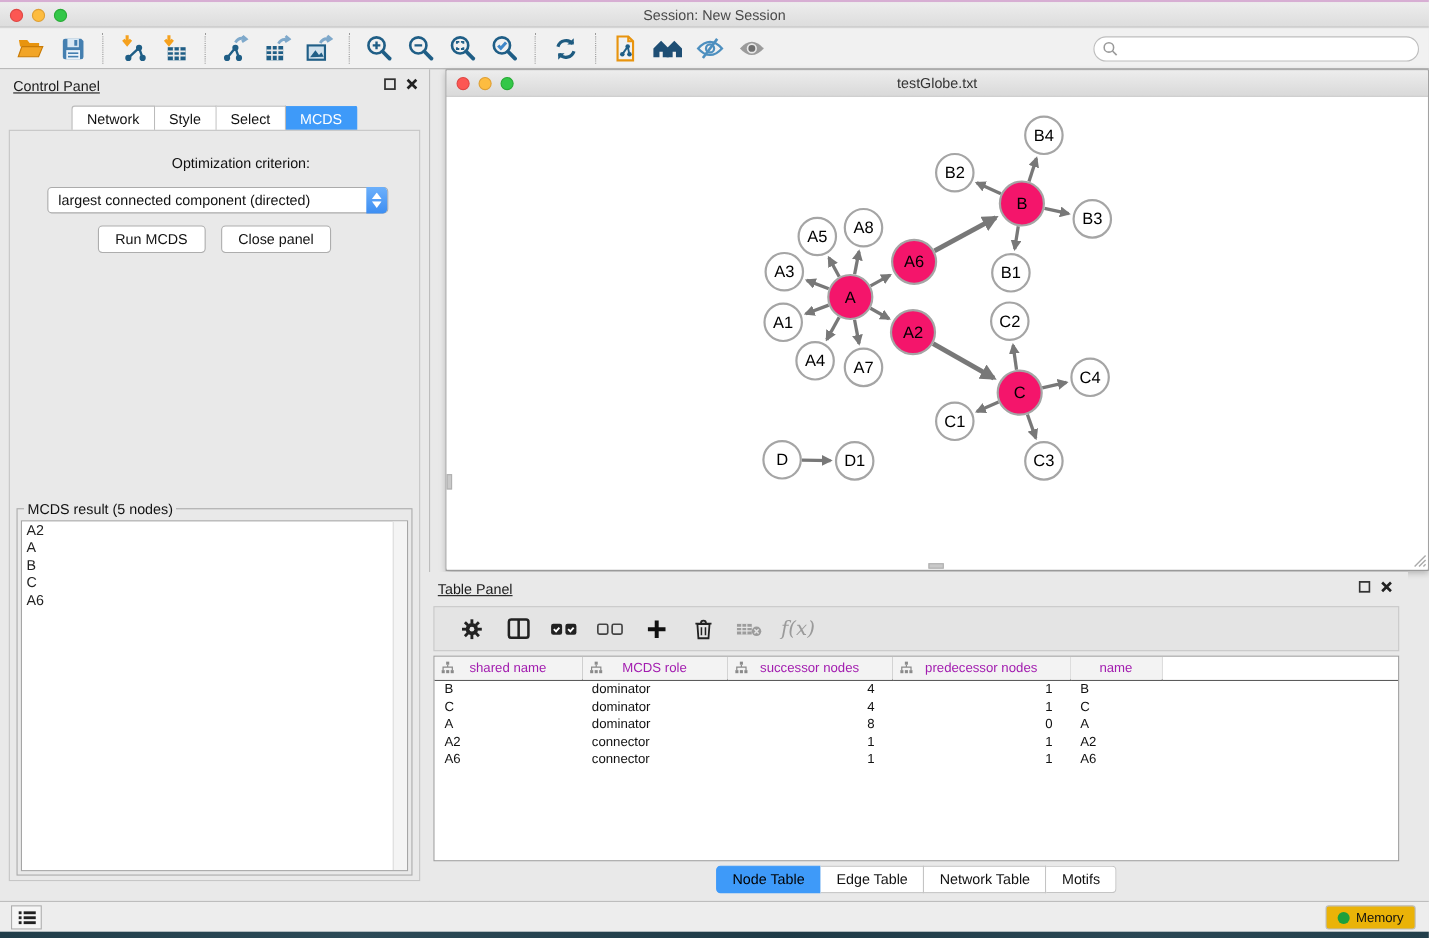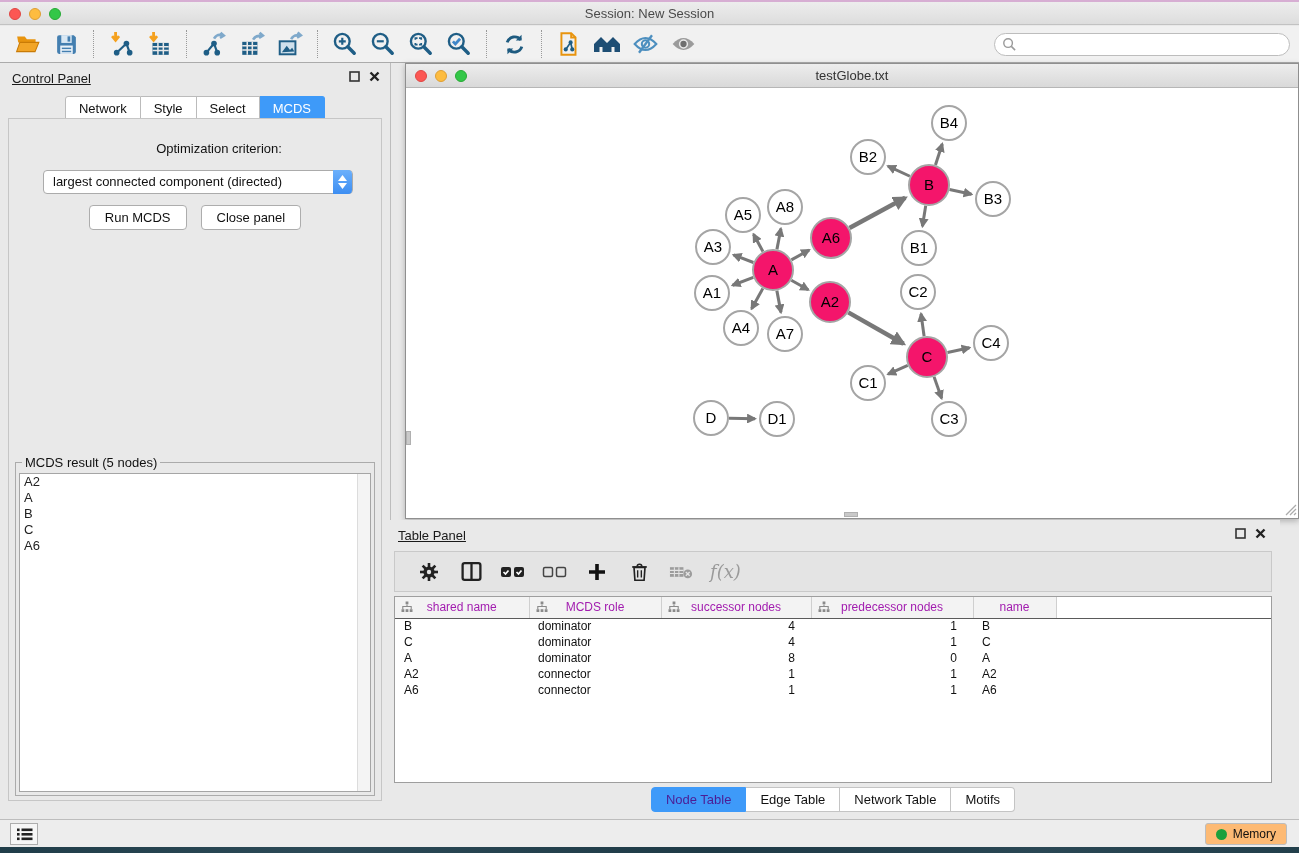--- a/index.html
+++ b/index.html
@@ -78,27 +78,27 @@
   table.datatable { border-collapse:collapse; table-layout:fixed; width:876px; }
   table.datatable th { height:21px; background:#F3F3F3; border-right:1px solid #CFCFCF; border-bottom:1px solid #5A5A5A;
     font-weight:normal; font-size:12px; color:#a21caf; text-align:center; position:relative; }
   table.datatable th .hicon { position:absolute; left:6px; top:4px; }
   table.datatable td { height:16px; font-size:12px; color:#111; padding-left:9px; white-space:nowrap; }
   table.datatable td.num { text-align:right; padding-right:16px; }
   .tp-tabs { position:absolute; left:0; right:0; bottom:7px; display:flex; justify-content:center; }
   .tp-tab { background:#FFFFFF; border:1px solid #C4C4C4; border-left:none; padding:4px 14px; font-size:13px; color:#111; }
   .tp-tab:first-child { border-left:1px solid #C4C4C4; border-radius:4px 0 0 4px; }
   .tp-tab:last-child { border-radius:0 4px 4px 0; }
-  .tp-tab.active { background:#3E9AF9; border-color:#3E9AF9; color:#4c1d95; }
+  .tp-tab.active { background:#3E9AF9; border-color:#3E9AF9; color:#000000; }
 
   
   #status-bar { position:absolute; left:0; right:0; bottom:6px; height:28px; background:#EDEDED; border-top:1px solid #BDBDBD; }
   #list-btn { position:absolute; left:10px; top:3px; width:28px; height:22px; background:#F6F6F6;
     border:1px solid #ADADAD; display:flex; align-items:center; justify-content:center; }
-  #memory-btn { position:absolute; right:12px; top:3px; height:22px; background:#fdba74; border:1px solid #BDBDBD;
+  #memory-btn { position:absolute; right:12px; top:3px; height:22px; background:#eab308; border:1px solid #BDBDBD;
     border-radius:3px; display:flex; align-items:center; gap:6px; padding:0 10px; font-size:12px; color:#111; }
   #memory-btn .dot { width:11px; height:11px; border-radius:50%; background:#1BA03C; }
   #bottom-strip { position:absolute; left:0; bottom:0; right:0; height:6px;
     background:linear-gradient(90deg,#203D49,#2C4A57 25%,#1E3A46 55%,#2A4754 80%,#223F4B); }
 </style>
 </head>
 <body>
 
 <div id="top-strip"></div>
 <div id="titlebar">

